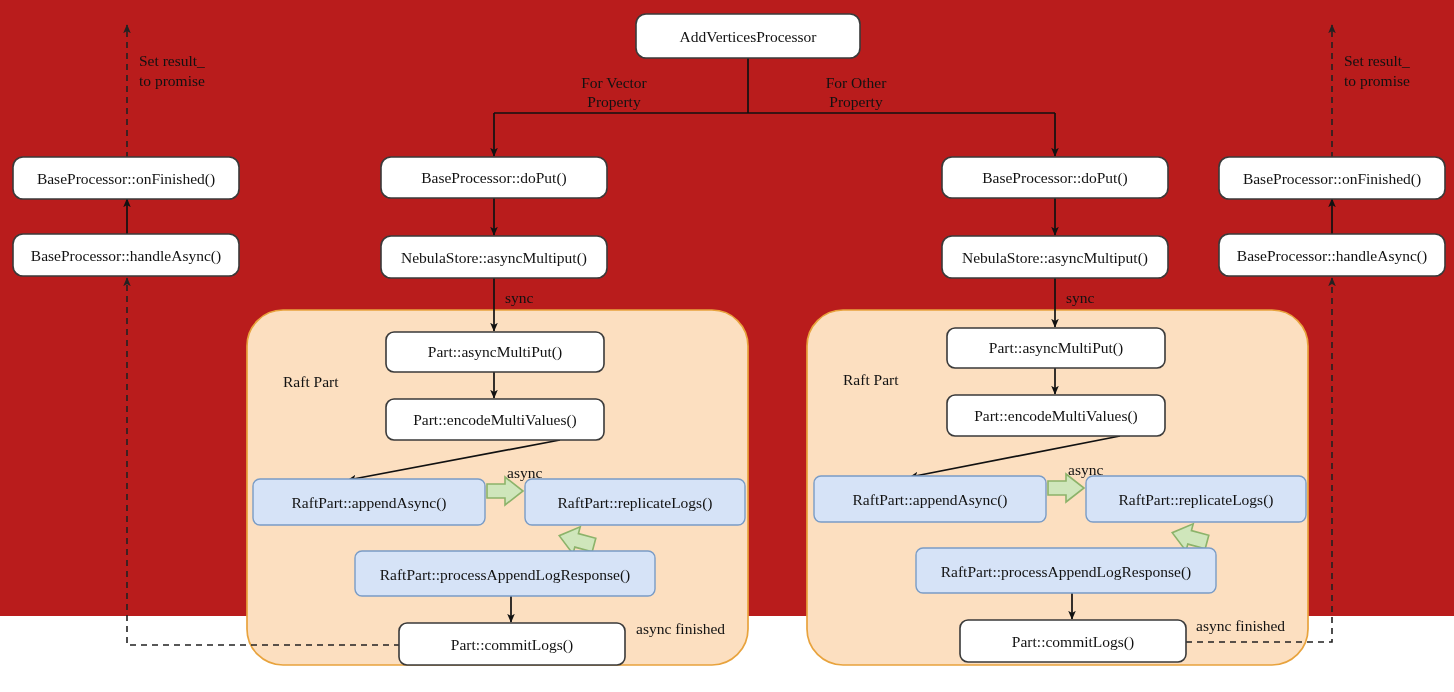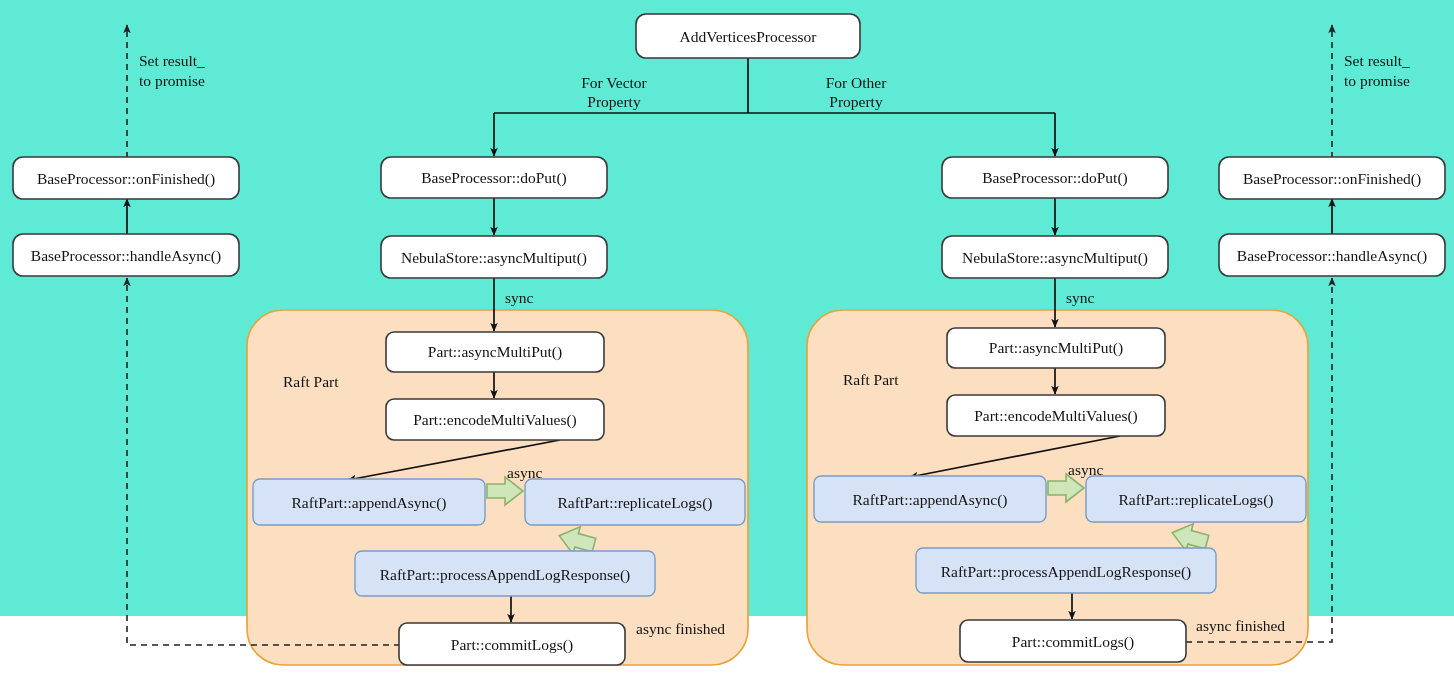--- a/index.html
+++ b/index.html
@@ -1,17 +1,17 @@
 <!DOCTYPE html>
 <html><head>
 <meta charset="utf-8">
 <style>
   html,body{margin:0;padding:0;background:#ffffff;}
   body{width:1454px;height:692px;overflow:hidden;font-family:"Liberation Serif","DejaVu Serif",serif;}
-  #stage{position:relative;width:1454px;height:616px;background:#5eead4;text-align:right;}
+  #stage{position:relative;width:1454px;height:616px;background:#b91c1c;text-align:right;}
   svg{position:absolute;left:0;top:0;}
   .nodetext{font-family:"Liberation Serif","DejaVu Serif",serif;font-size:15.5px;fill:#121212;}
   .edgetext{font-family:"Liberation Serif","DejaVu Serif",serif;font-size:15.5px;fill:#121212;}
   .grouptext{font-family:"Liberation Serif","DejaVu Serif",serif;font-size:15.5px;fill:#121212;}
   .wbox{fill:#ffffff;stroke:#3a3a3a;stroke-width:1.6;}
   .bbox{fill:#d6e3f7;stroke:#7a9cc6;stroke-width:1.4;}
   .panel{fill:#fcdfc0;stroke:#e8a33d;stroke-width:1.7;}
   .ln{stroke:#111111;stroke-width:1.7;fill:none;}
   .dash{stroke:#222222;stroke-width:1.6;fill:none;stroke-dasharray:6 5;}
   .garrow{fill:#cfe6bb;stroke:#8cb36a;stroke-width:1.6;}

